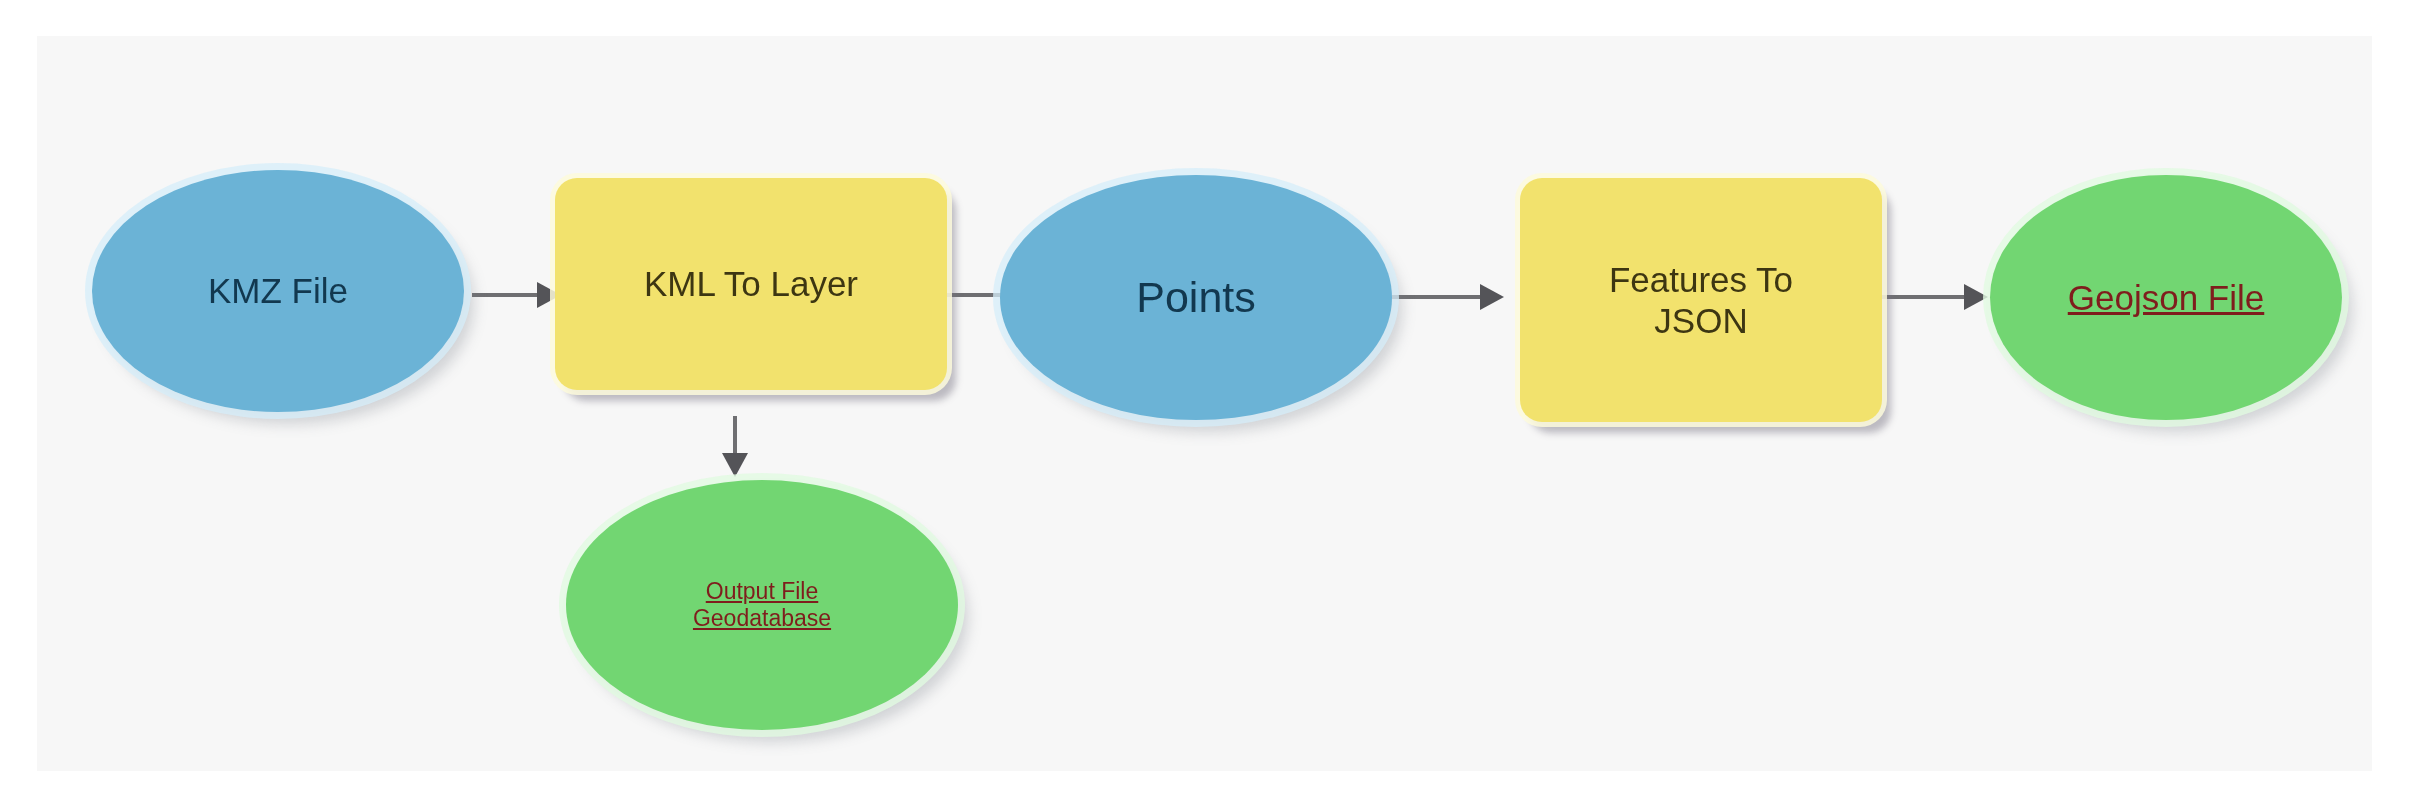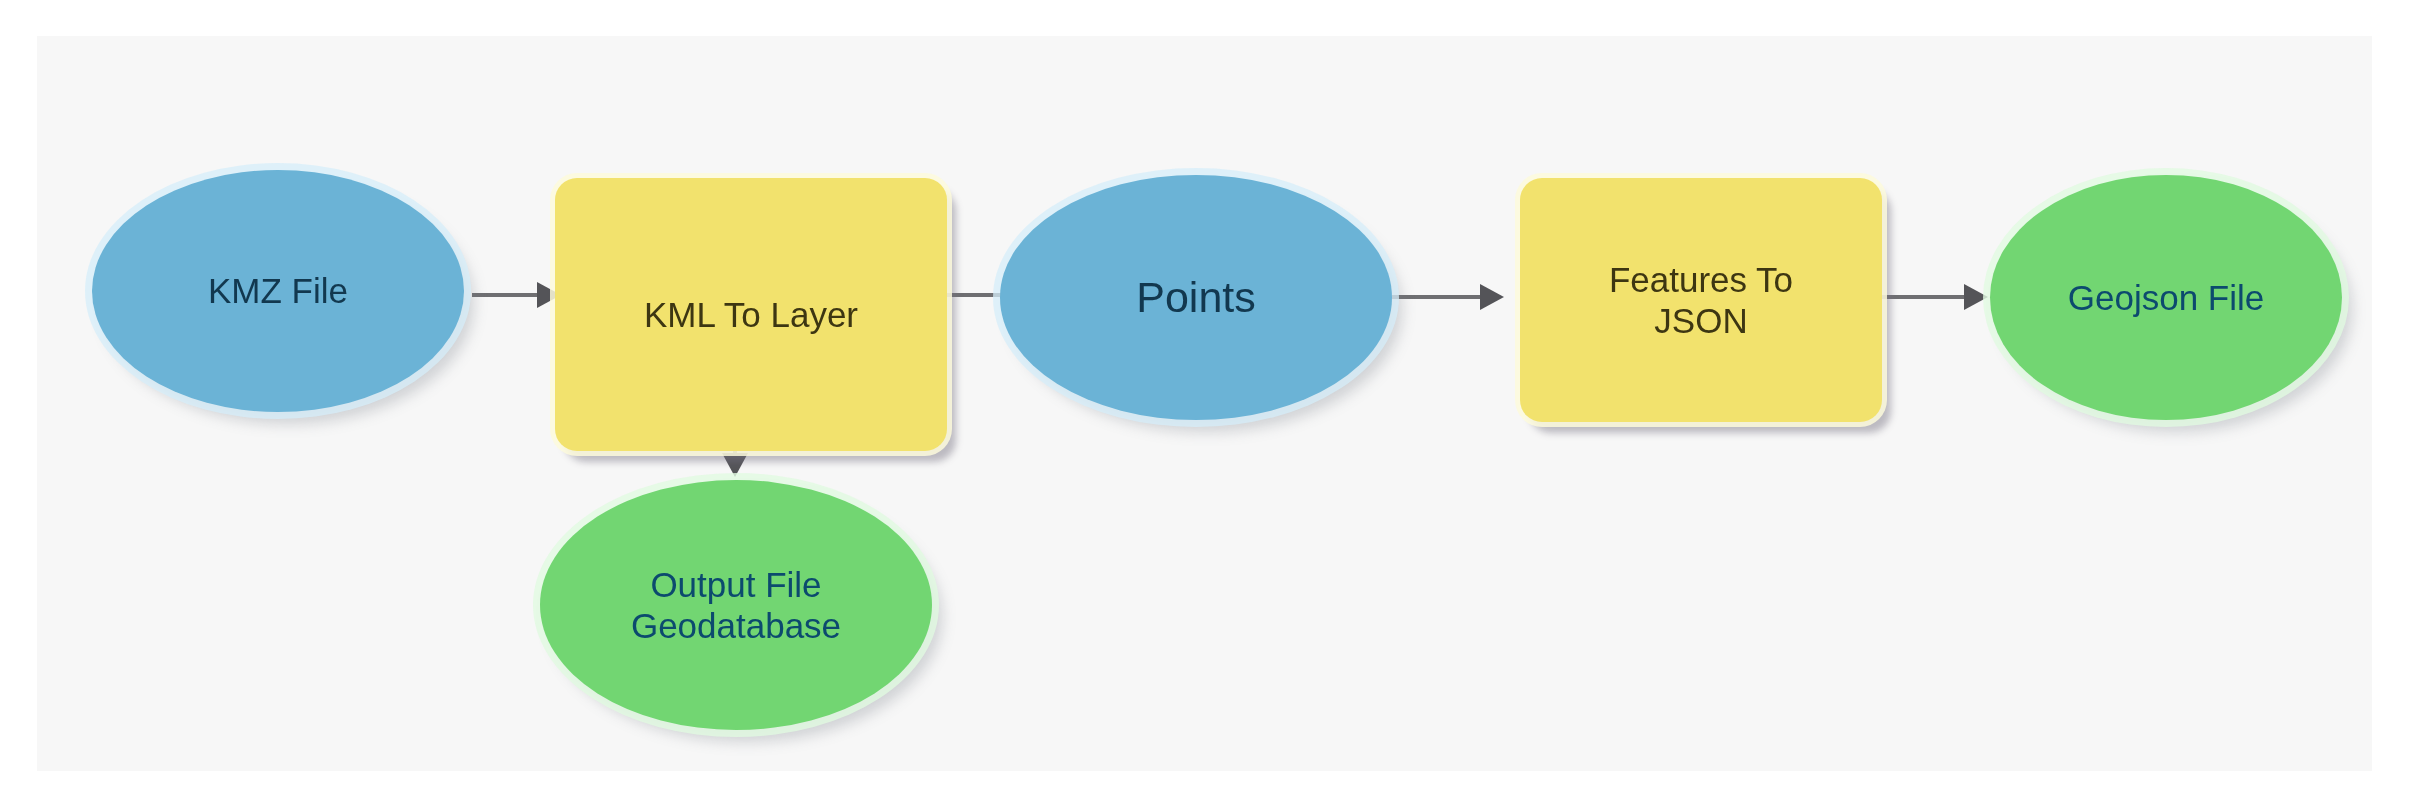--- a/index.html
+++ b/index.html
@@ -50,23 +50,24 @@
     border-radius: 50%;
   }
   .ellipse.blue {
     background: #6bb3d6;
     color: #12384f;
     box-shadow: 0 0 0 7px rgba(214, 238, 250, 0.75),
                 10px 12px 14px rgba(120, 125, 135, 0.30);
   }
   .ellipse.green {
     background: #72d672;
-    color: #0c4a6e;
+    color: #7f1d1d;
     box-shadow: 0 0 0 7px rgba(225, 250, 225, 0.80),
                 10px 12px 14px rgba(120, 125, 135, 0.30);
+    text-decoration: underline;
   }
 
   
   .rect {
     background: #f2e26d;
     color: #3d3612;
     border-radius: 22px;
     box-shadow: 0 0 0 5px rgba(253, 250, 220, 0.85),
                 9px 11px 7px rgba(118, 112, 128, 0.45);
   }
@@ -137,25 +138,25 @@
 
     <div class="connector">
       <div class="conn-line-h" style="left:1845px; top:259px; width:92px;"></div>
       <div class="arrowhead-r" style="left:1927px; top:248px;"></div>
     </div>
 
     <div class="node ellipse blue" style="left:55px; top:134px; width:372px; height:242px; font-size:35px;">
       <span class="node-label">KMZ File</span>
     </div>
 
-    <div class="node rect" style="left:518px; top:142px; width:392px; height:273px; font-size:35px;">
+    <div class="node rect" style="left:518px; top:142px; width:392px; height:212px; font-size:35px;">
       <span class="node-label">KML To Layer</span>
     </div>
 
-    <div class="node ellipse green" style="left:503px; top:444px; width:392px; height:250px; font-size:35px;">
+    <div class="node ellipse green" style="left:529px; top:444px; width:392px; height:250px; font-size:23px;">
       <span class="node-label">Output File
 Geodatabase</span>
     </div>
 
     <div class="node ellipse blue" style="left:963px; top:139px; width:392px; height:245px; font-size:43px;">
       <span class="node-label">Points</span>
     </div>
 
     <div class="node rect" style="left:1483px; top:142px; width:362px; height:244px; font-size:35px;">
       <span class="node-label">Features To

